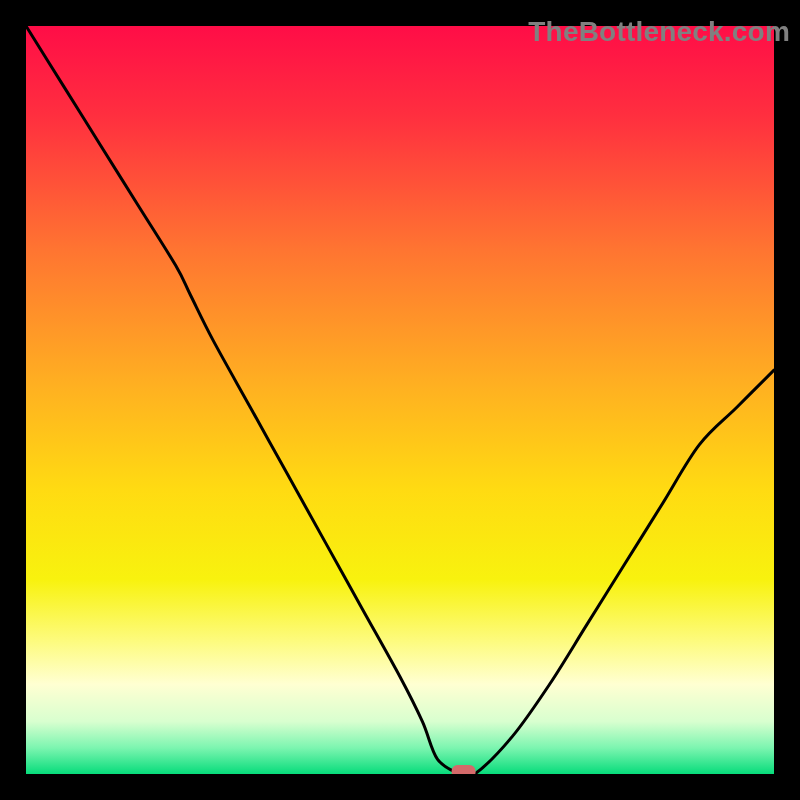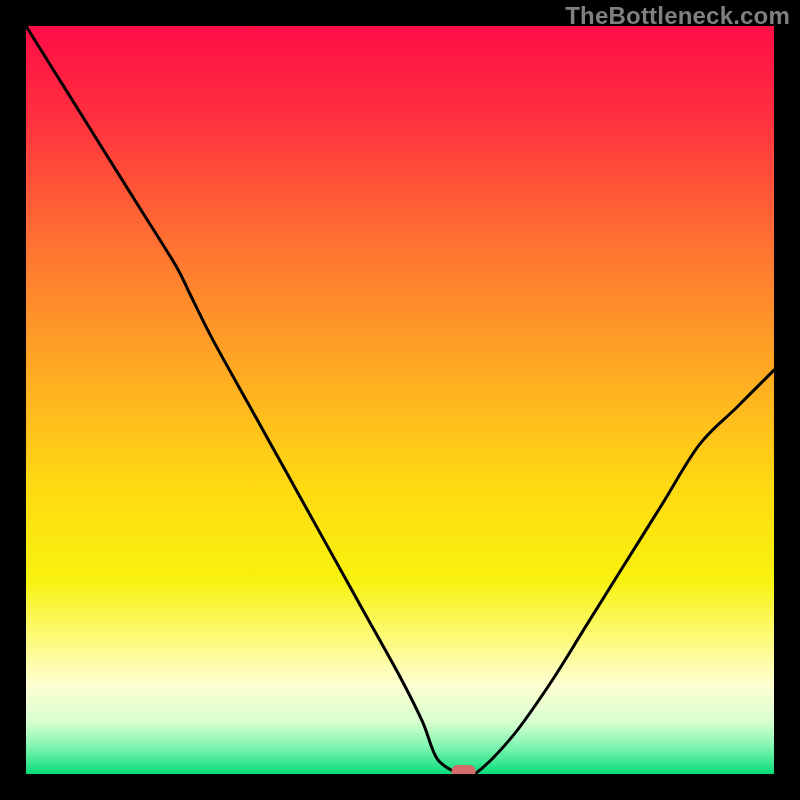--- a/index.html
+++ b/index.html
@@ -12,24 +12,24 @@
     font-family: Arial, Helvetica, sans-serif;
   }
   .frame {
     position: relative;
     width: 800px;
     height: 800px;
     background: #000;
   }
   .attribution {
     position: absolute;
-    top: 2px;
+    top: 16px;
     right: 10px;
     color: #808080;
-    font-size: 24px;
+    font-size: 28px;
     font-weight: 600;
     letter-spacing: 0.2px;
     z-index: 5;
   }
   .plot {
     position: absolute;
     top: 26px;
     left: 26px;
     width: 748px;
     height: 748px;

